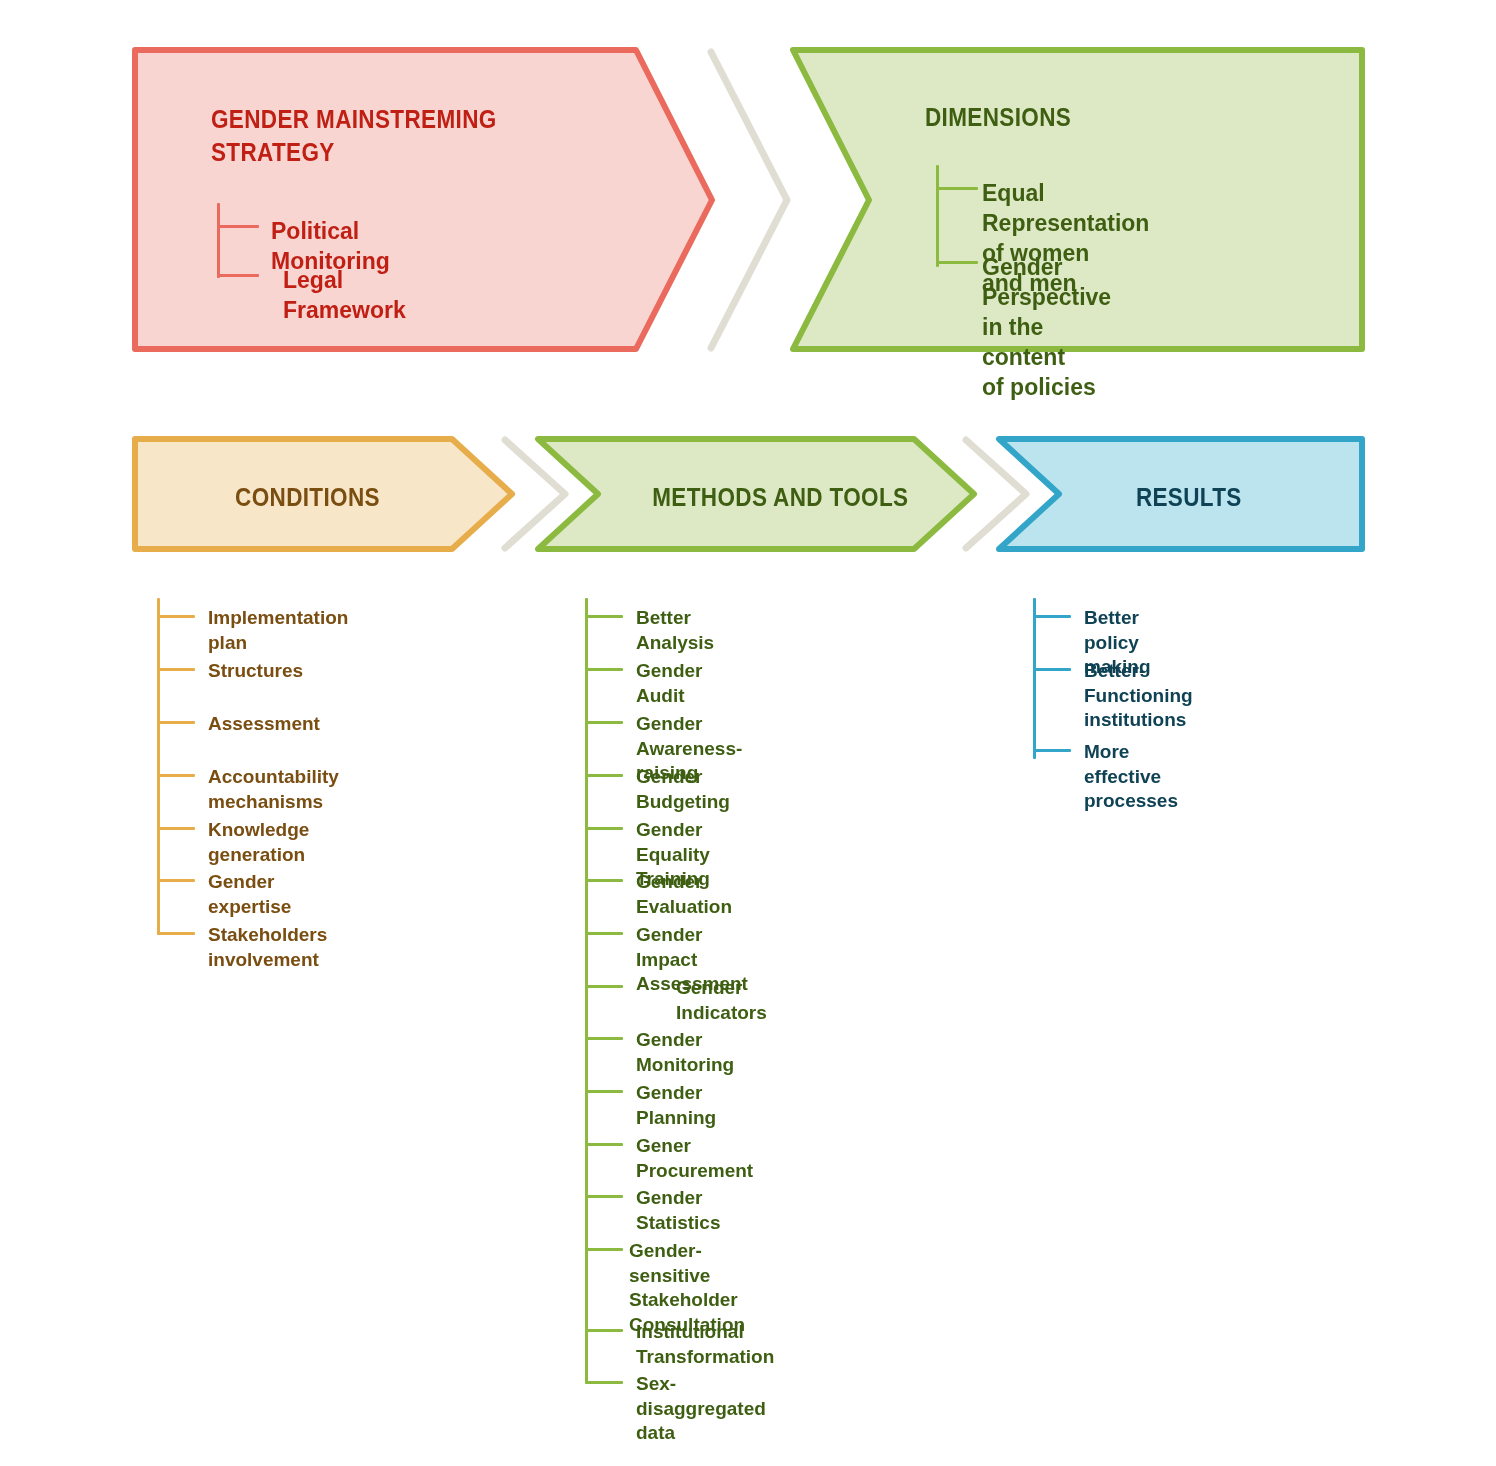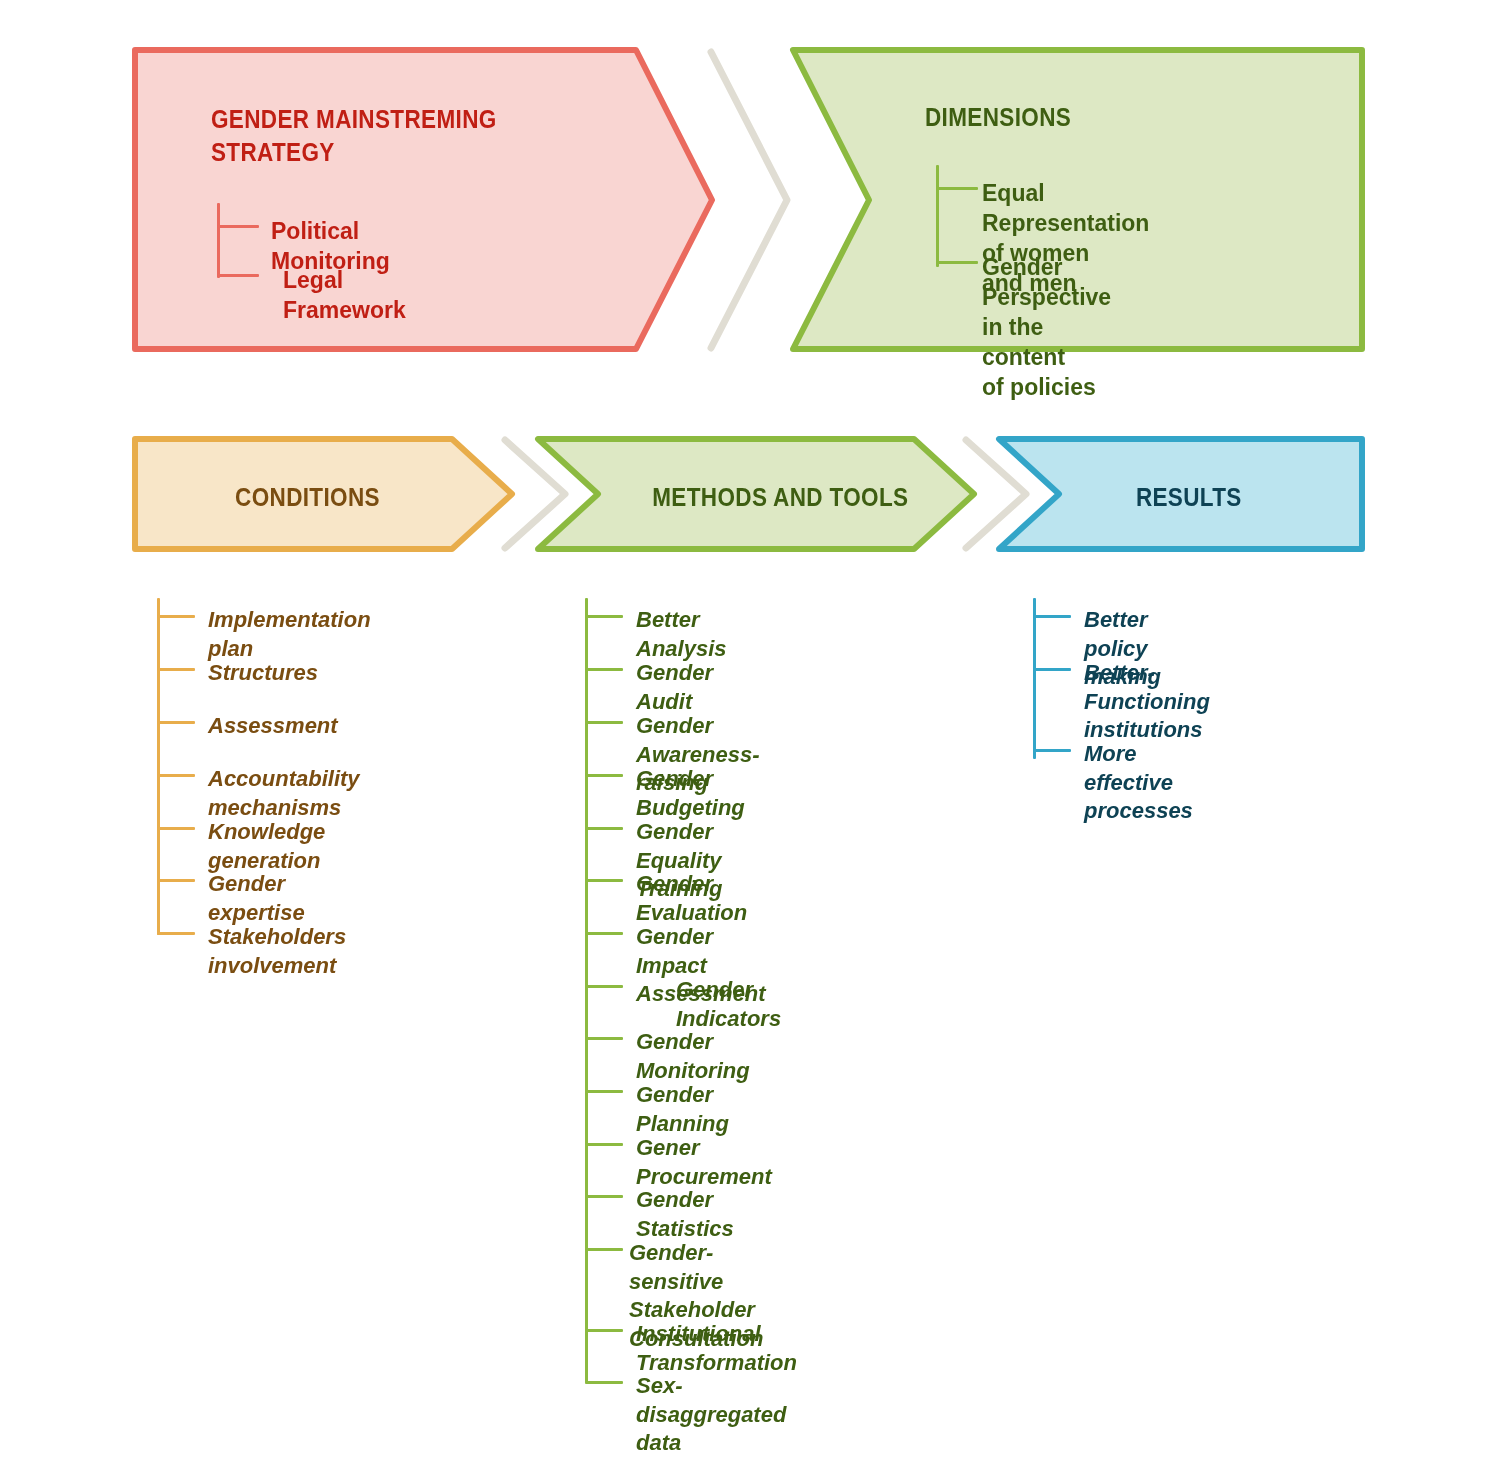--- a/index.html
+++ b/index.html
@@ -69,21 +69,21 @@
   }
   .tree-item .label {
     position: absolute;
     font-weight: bold;
     line-height: 1.30;
     white-space: pre-line;
   }
 
   
   .inner-list .label { font-size: 23px; }
-  .outer-list .label { font-size: 22px; font-style: italic; }
+  .outer-list .label { font-size: 19px; }
 </style>
 </head>
 <body>
 
 <div id="canvas">
 
   <svg id="arrow-layer" viewBox="0 0 1496 1466">
 
     <polygon points="135,50 636,50 712,200 636,349 135,349" fill="#f9d5d2" stroke="#ea6a5e" stroke-width="6" stroke-linejoin="round"></polygon>
 

